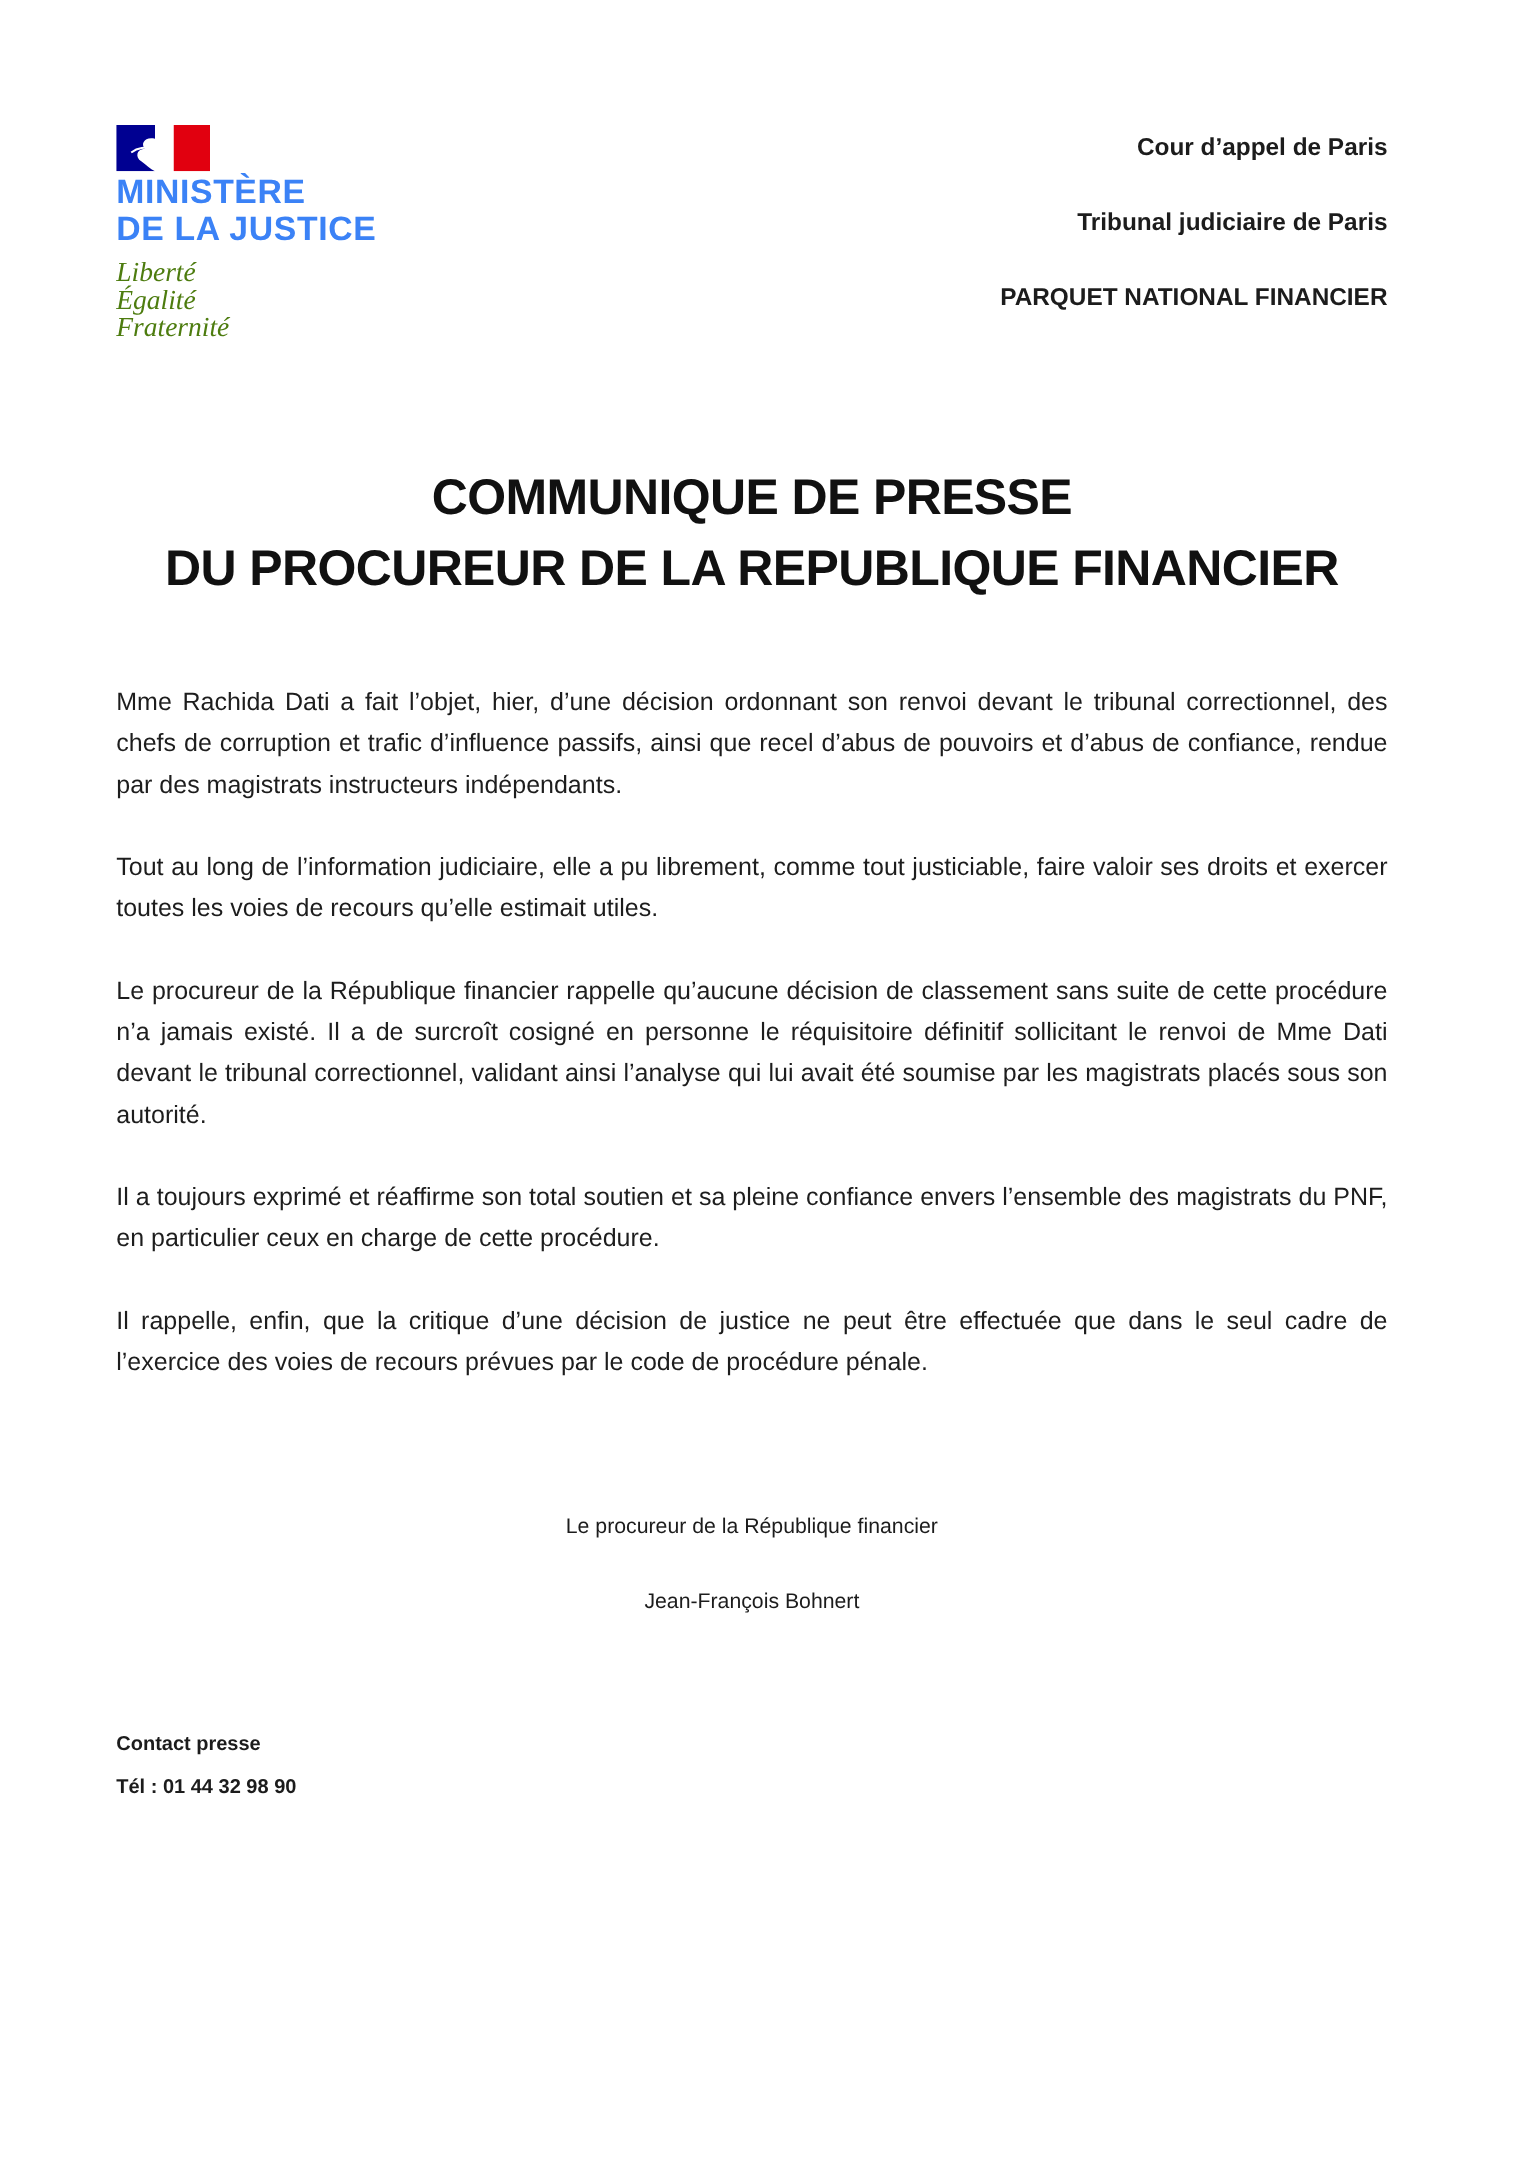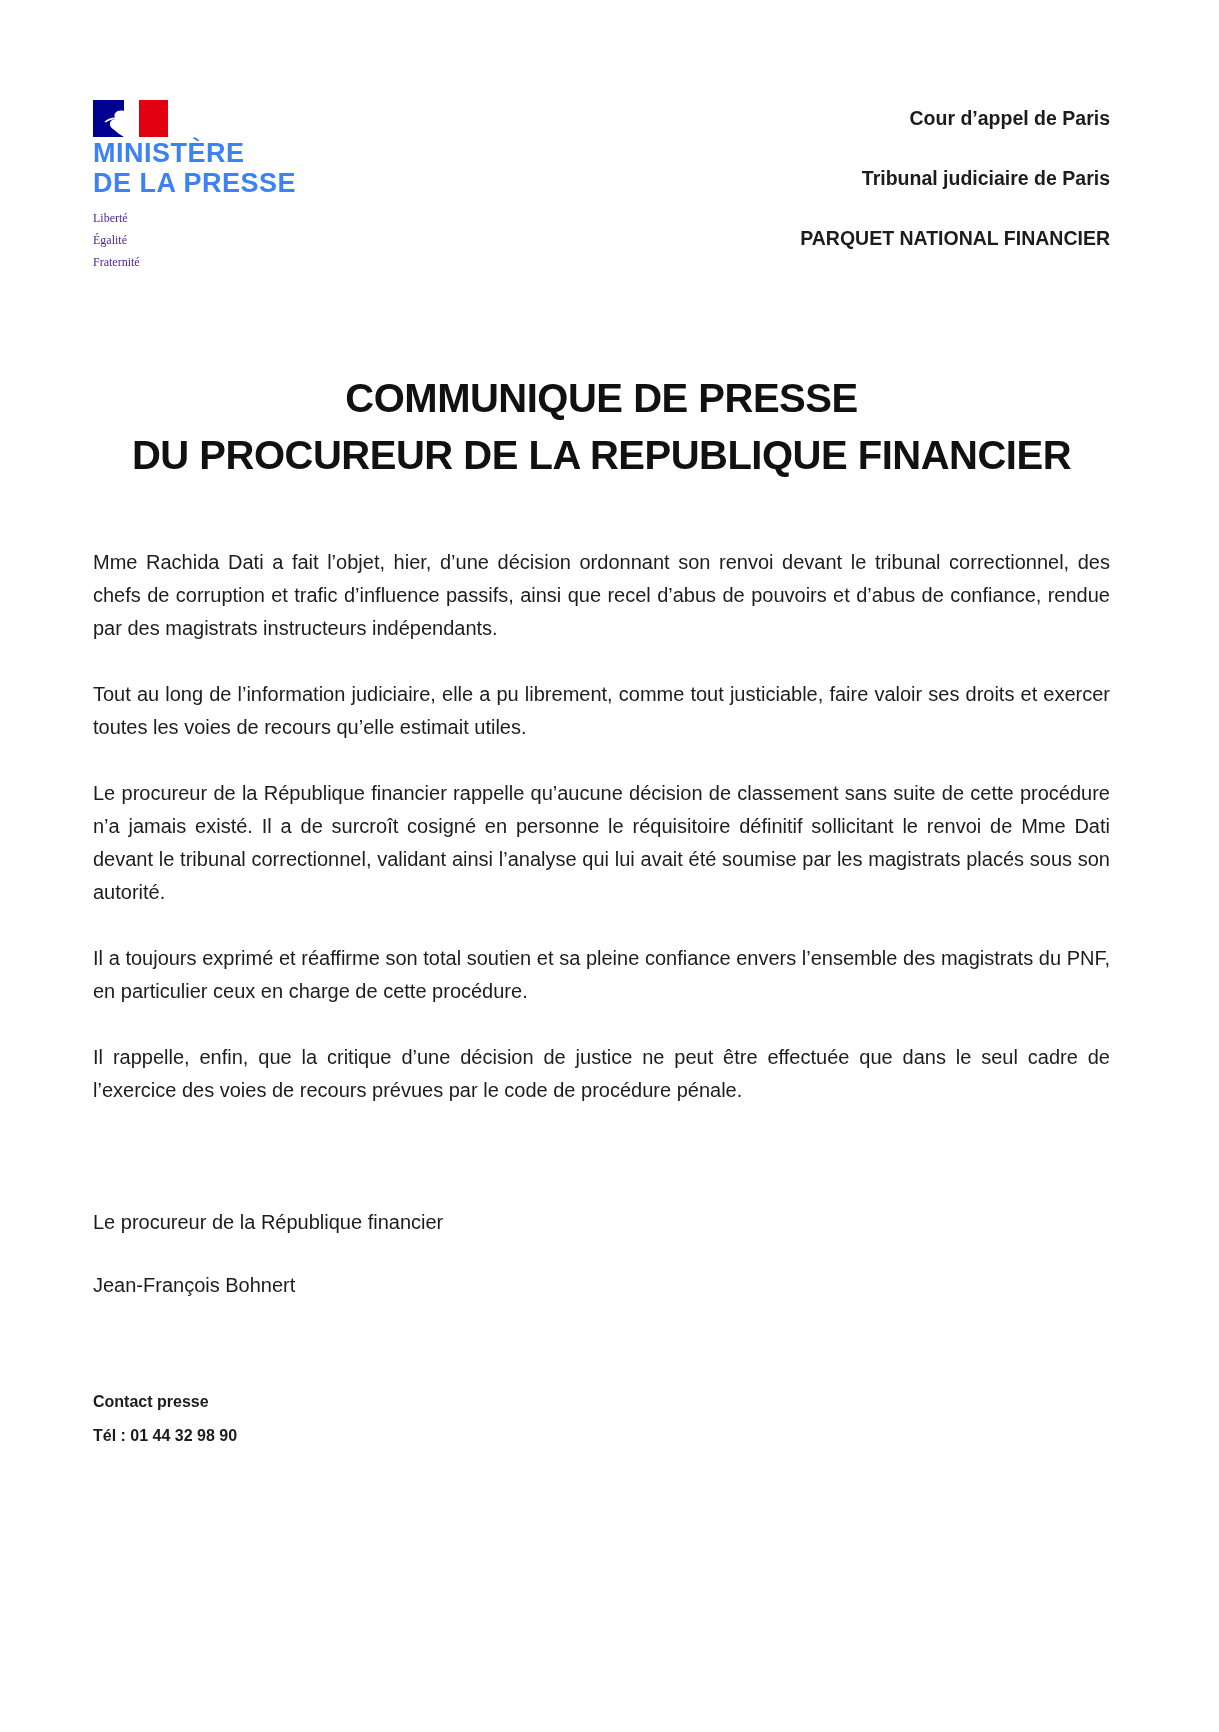--- a/index.html
+++ b/index.html
@@ -30,23 +30,24 @@
     margin-top: 1px;
     font-weight: bold;
     font-size: 27px;
     line-height: 30px;
     letter-spacing: 0.5px;
     color: #3b82f6;
   }
   .motto {
     margin-top: 9px;
     font-family: "Liberation Serif", serif;
-    font-size: 12px;
+    font-style: italic;
+    font-size: 22px;
     line-height: 22px;
-    color: #4c1d95;
+    color: #4d7c0f;
   }
   .header-right {
     text-align: right;
     font-weight: bold;
     font-size: 19.5px;
     padding-top: 7px;
   }
   .header-right .hr-line { margin-bottom: 37px; }
   .header-right .hr-line:last-child { margin-bottom: 0; }
 
@@ -75,22 +76,22 @@
     line-height: 33px;
     text-align: justify;
     margin-bottom: 33px;
     color: #1d1d1d;
   }
   .body-text p:last-child { margin-bottom: 0; }
 
   
   .signature {
     margin-top: 104px;
-    text-align: left;
-    font-size: 20px;
+    text-align: center;
+    font-size: 17px;
   }
   .signature .sig-name { margin-top: 40px; }
 
   
   .contact {
     margin-top: 88px;
     font-size: 16px;
     line-height: 34px;
     font-weight: bold;
   }
@@ -108,21 +109,21 @@
   <header class="header">
     <div class="logo-block">
       <svg class="flag" viewBox="0 0 75 37" width="75" height="37" xmlns="http://www.w3.org/2000/svg">
         <rect x="0" y="0" width="31" height="37" fill="#000091"></rect>
         <rect x="46" y="0" width="29" height="37" fill="#E1000F"></rect>
         <path d="M31,37 L31,11 C23,9 19,15 23,19 C16,19 15,26 20,29 C24,32 27,35 31,37 Z" fill="#ffffff"></path>
         <path d="M12,22 C17,18 24,17 28,20" stroke="#ffffff" stroke-width="1.6" fill="none"></path>
       </svg>
       <div class="ministry-name">
         <span>MINISTÈRE</span><br>
-        <span>DE LA PRESSE</span>
+        <span>DE LA JUSTICE</span>
       </div>
       <div class="motto">
         <div>Liberté</div>
         <div>Égalité</div>
         <div>Fraternité</div>
       </div>
     </div>
 
     <div class="header-right">
       <div class="hr-line">Cour d’appel de Paris</div>

